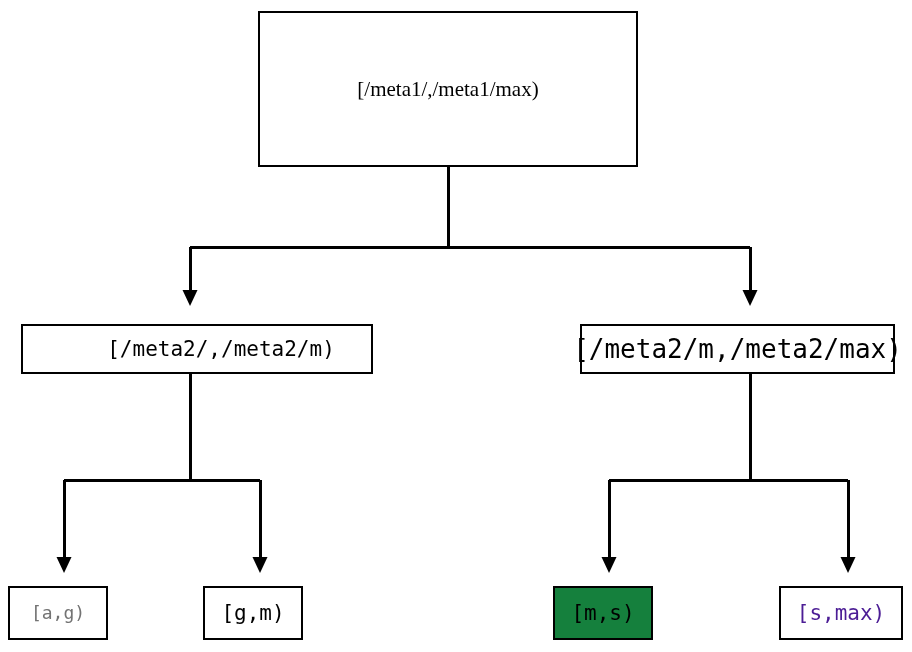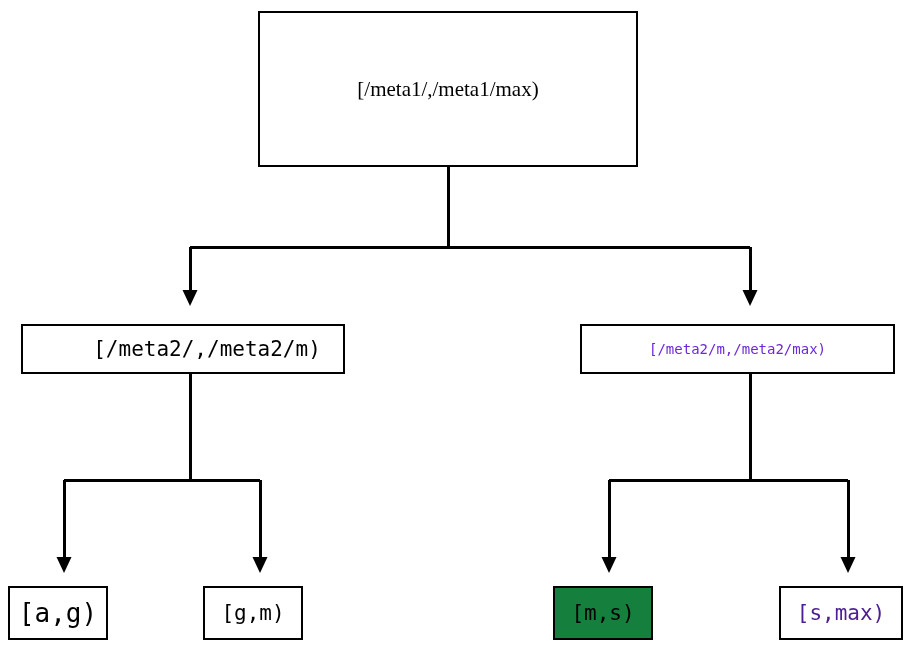--- a/index.html
+++ b/index.html
@@ -62,21 +62,21 @@
       <line x1="750" y1="374" x2="750" y2="480" stroke="#000000" stroke-width="3" shape-rendering="crispEdges"></line>
       <line x1="609" y1="480" x2="848" y2="480" stroke="#000000" stroke-width="3" shape-rendering="crispEdges"></line>
       <line x1="609" y1="480" x2="609" y2="557" stroke="#000000" stroke-width="3" shape-rendering="crispEdges"></line>
       <line x1="848" y1="480" x2="848" y2="557" stroke="#000000" stroke-width="3" shape-rendering="crispEdges"></line>
       <polygon points="601.5,557 616.5,557 609,573" fill="#000000"></polygon>
       <polygon points="840.5,557 855.5,557 848,573" fill="#000000"></polygon>
     </svg>
 
   <div id="node-layer">
       <div class="node" style="left: 258px; top: 11px; width: 380px; height: 156px; border-color: rgb(0, 0, 0); background: rgb(255, 255, 255); font-family: Liberation Serif, serif;"><span class="node-label" style="font-size: 21px; color: rgb(0, 0, 0);">[/meta1/,/meta1/max)</span></div>
-      <div class="node" style="left: 21px; top: 324px; width: 324px; height: 50px; border-color: rgb(0, 0, 0); background: rgb(255, 255, 255); padding-left: 48px;"><span class="node-label" style="font-size: 21px; color: rgb(0, 0, 0);">[/meta2/,/meta2/m)</span></div>
-      <div class="node" style="left: 580px; top: 324px; width: 315px; height: 50px; border-color: rgb(0, 0, 0); background: rgb(255, 255, 255);"><span class="node-label" style="font-size: 14px; color: #6d28d9;">[/meta2/m,/meta2/max)</span></div>
-      <div class="node" style="left: 8px; top: 586px; width: 100px; height: 54px; border-color: rgb(0, 0, 0); background: rgb(255, 255, 255);"><span class="node-label" style="font-size: 26px; color: #000000;">[a,g)</span></div>
+      <div class="node" style="left: 21px; top: 324px; width: 352px; height: 50px; border-color: rgb(0, 0, 0); background: rgb(255, 255, 255); padding-left: 48px;"><span class="node-label" style="font-size: 21px; color: rgb(0, 0, 0);">[/meta2/,/meta2/m)</span></div>
+      <div class="node" style="left: 580px; top: 324px; width: 315px; height: 50px; border-color: rgb(0, 0, 0); background: rgb(255, 255, 255);"><span class="node-label" style="font-size: 26px; color: #000000;">[/meta2/m,/meta2/max)</span></div>
+      <div class="node" style="left: 8px; top: 586px; width: 100px; height: 54px; border-color: rgb(0, 0, 0); background: rgb(255, 255, 255);"><span class="node-label" style="font-size: 18px; color: #737373;">[a,g)</span></div>
       <div class="node" style="left: 203px; top: 586px; width: 100px; height: 54px; border-color: rgb(0, 0, 0); background: rgb(255, 255, 255);"><span class="node-label" style="font-size: 21px; color: rgb(0, 0, 0);">[g,m)</span></div>
       <div class="node" style="left: 553px; top: 586px; width: 100px; height: 54px; border-color: rgb(0, 0, 0); background: #15803d;"><span class="node-label" style="font-size: 21px; color: rgb(0, 0, 0);">[m,s)</span></div>
       <div class="node" style="left: 779px; top: 586px; width: 124px; height: 54px; border-color: rgb(0, 0, 0); background: rgb(255, 255, 255);"><span class="node-label" style="font-size: 21px; color: #4c1d95;">[s,max)</span></div>
     </div>
 
 </div>
 
 </body></html>

